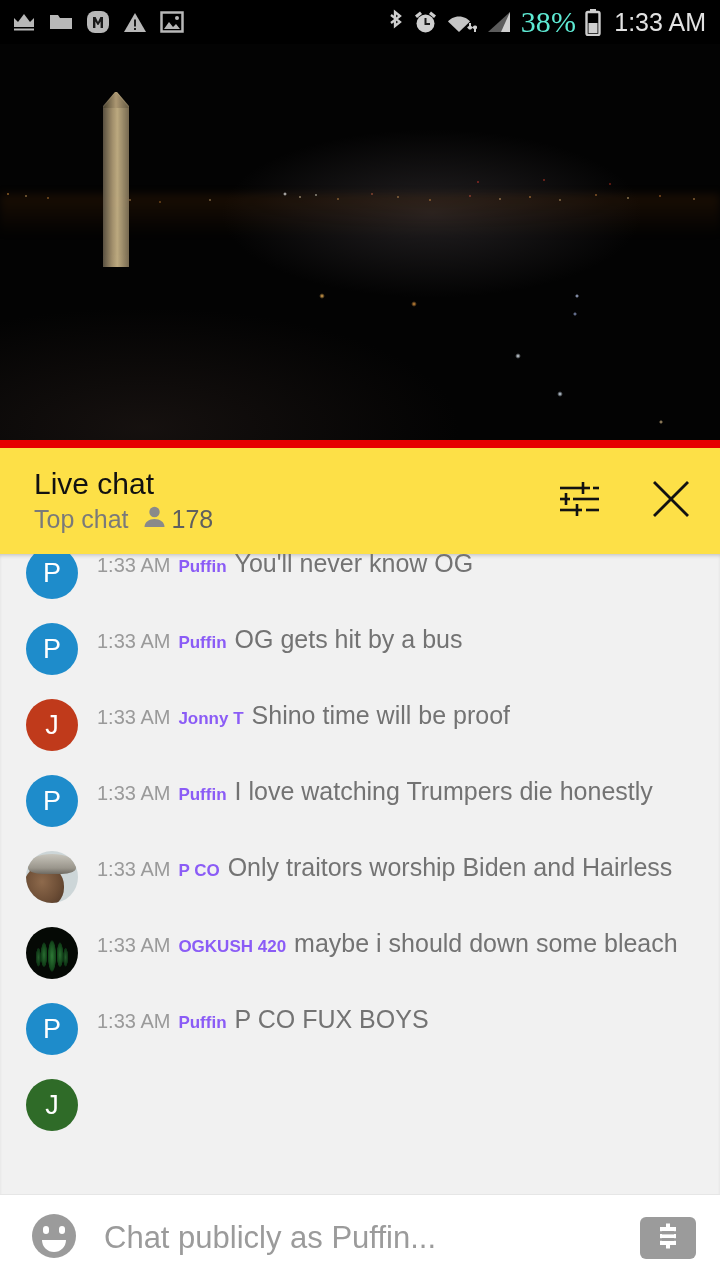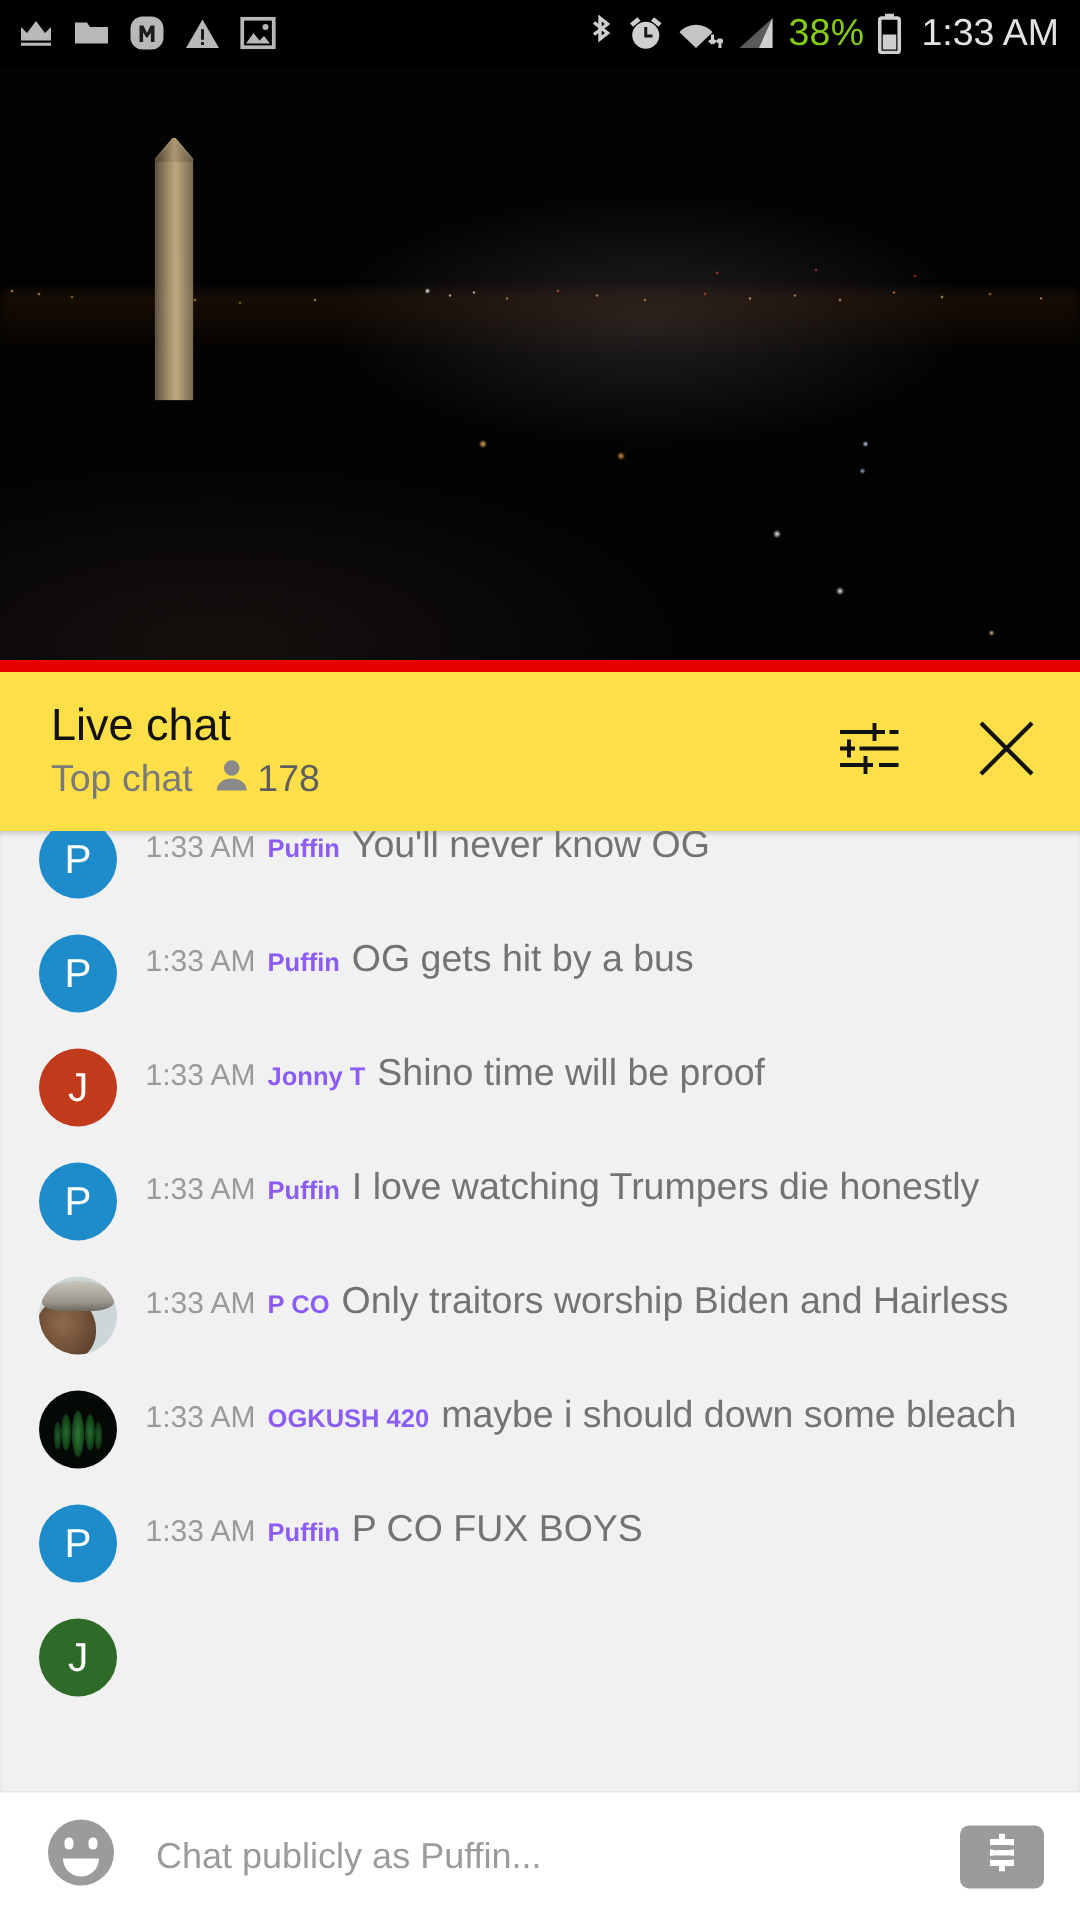--- a/index.html
+++ b/index.html
@@ -13,21 +13,21 @@
 
   
   .statusbar {
     position: absolute; top:0; left:0; width:720px; height:44px;
     background:#000; color:#b8b8b8;
     display:flex; align-items:center; padding:0 14px 0 12px;
   }
   .sb-left { display:flex; align-items:center; gap:13px; }
   .sb-right { margin-left:auto; display:flex; align-items:center; gap:9px; }
   .sb-icon { display:inline-flex; align-items:center; justify-content:center; }
-  .sb-text { font-size:25px; color:#84cc16; letter-spacing:.2px; font-family:Liberation Sans, sans-serif; }
+  .sb-text { font-size:30px; color:#5eead4; letter-spacing:.2px; font-family:Liberation Serif, serif; }
   .sb-time { font-size:25px; color:#e2e2e2; margin-left:4px; }
 
   
   .video {
     position:absolute; top:44px; left:0; width:720px; height:404px;
     background:#010101; overflow:hidden;
   }
   .sky {
     position:absolute; inset:0;
     background:
@@ -157,21 +157,21 @@
 
   
   .input-bar{
     position:absolute; top:1194px; left:0; width:720px; height:86px;
     background:#fff; display:flex; align-items:center; padding:0 24px 0 28px;
     border-top:1px solid #e6e6e6;
   }
   .emoji-btn{ width:52px; height:52px; flex:0 0 52px; display:flex; align-items:center; justify-content:center; cursor:pointer; }
   .chat-input{
     flex:1; border:none; outline:none; background:transparent;
-    font-size:24px; color:#8b8b8b; margin-left:24px;
+    font-size:31px; color:#8b8b8b; margin-left:24px;
     font-family:"Liberation Sans", sans-serif;
   }
   .chat-input::placeholder{ color:#9b9b9b; opacity:1; }
   .superchat-btn{
     width:56px; height:42px; border-radius:6px; background:#9b9b9b;
     display:flex; align-items:center; justify-content:center; cursor:pointer; flex:0 0 56px;
   }
 </style>
 </head>
 <body>

